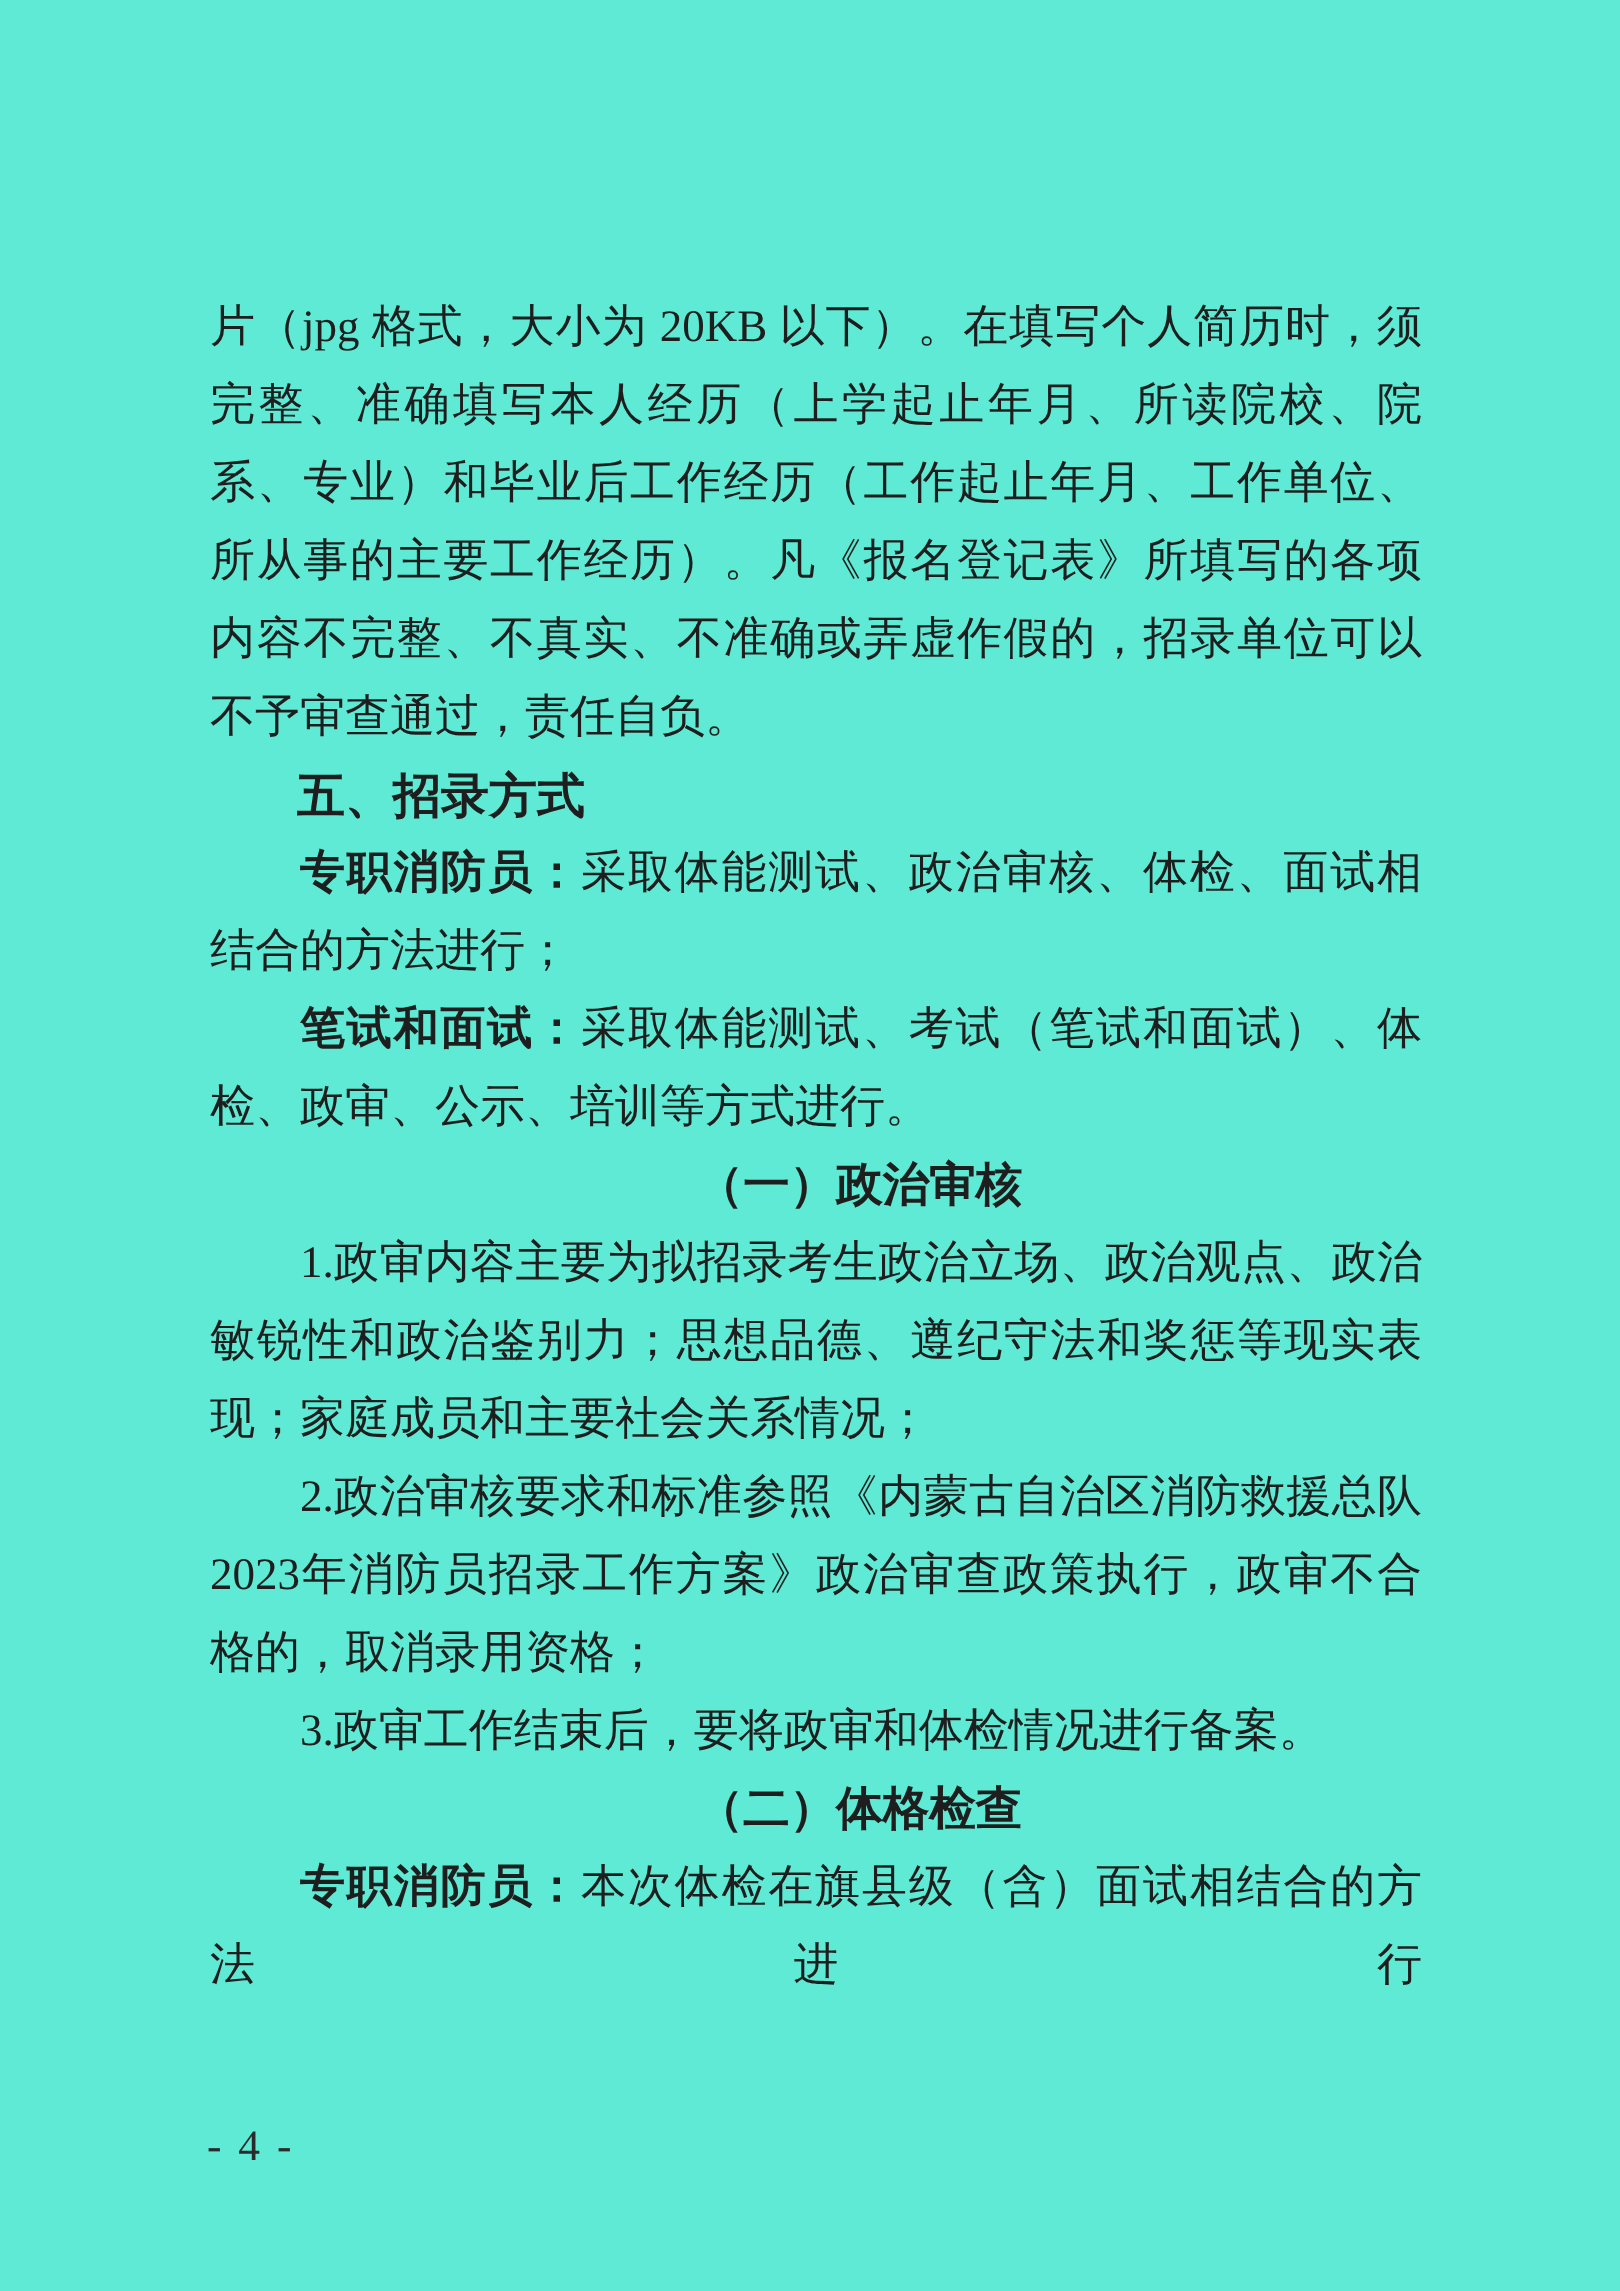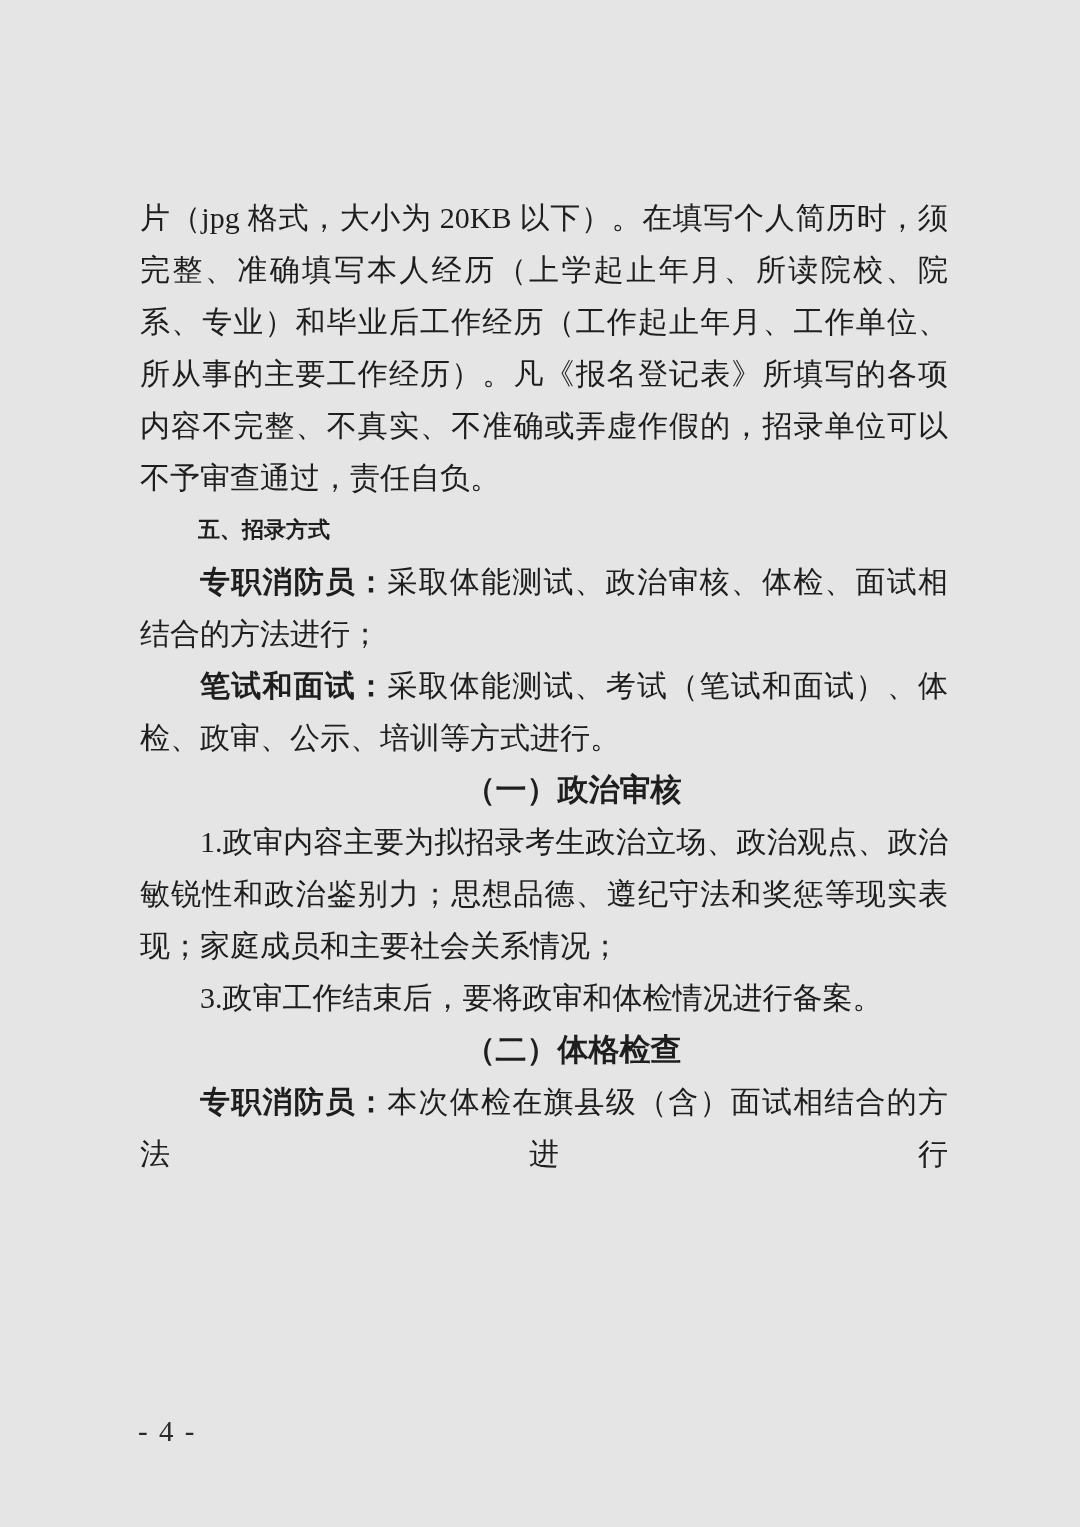--- a/index.html
+++ b/index.html
@@ -1,20 +1,20 @@
 <!DOCTYPE html>
 <html lang="zh"><head>
 <meta charset="utf-8">
 <style>
   html, body { margin: 0; padding: 0; background: #ffffff; }
   .page {
     position: relative;
     width: 1080px;
     height: 1527px;
-    background: #e5e5e5;
+    background: #5eead4;
     overflow: hidden;
     font-family: "Liberation Serif", "DejaVu Serif", serif;
     color: #1e1e1e;
   }
   .content {
     position: absolute;
     left: 140px;
     top: 192px;
     width: 808px;
   }
@@ -23,21 +23,21 @@
     font-size: 30px;
     line-height: 52px;
     text-align: justify;
     text-indent: 60px;
   }
   .para.noindent { text-indent: 0; }
   .para.fill-last { text-align-last: justify; }
   .lead { font-weight: 700; }
   .h1 {
     margin: 0;
-    font-size: 22px;
+    font-size: 32px;
     font-weight: 700;
     line-height: 52px;
     text-indent: 58px;
     font-family: "Liberation Sans", "DejaVu Sans", sans-serif;
     text-align: left;
   }
   .h2 {
     margin: 0;
     font-size: 31px;
     font-weight: 700;
@@ -67,20 +67,21 @@
 
     <p class="para"><span class="lead">专职消防员：</span><span>采取体能测试、政治审核、体检、面试相结合的方法进行；</span></p>
 
     <p class="para"><span class="lead">笔试和面试：</span><span>采取体能测试、考试（笔试和面试）、体检、政审、公示、培训等方式进行。</span></p>
 
     <div class="h2">（一）政治审核</div>
 
 
     <p class="para">1.政审内容主要为拟招录考生政治立场、政治观点、政治敏锐性和政治鉴别力；思想品德、遵纪守法和奖惩等现实表现；家庭成员和主要社会关系情况；</p>
 
+    <p class="para">2.政治审核要求和标准参照《内蒙古自治区消防救援总队2023年消防员招录工作方案》政治审查政策执行，政审不合格的，取消录用资格；</p>
 
     <p class="para">3.政审工作结束后，要将政审和体检情况进行备案。</p>
 
     <div class="h2">（二）体格检查</div>
 
     <p class="para fill-last"><span class="lead">专职消防员：</span><span>本次体检在旗县级（含）面试相结合的方法进行</span></p>
 
   </div>
 
   <div class="footer">- 4 -</div>

